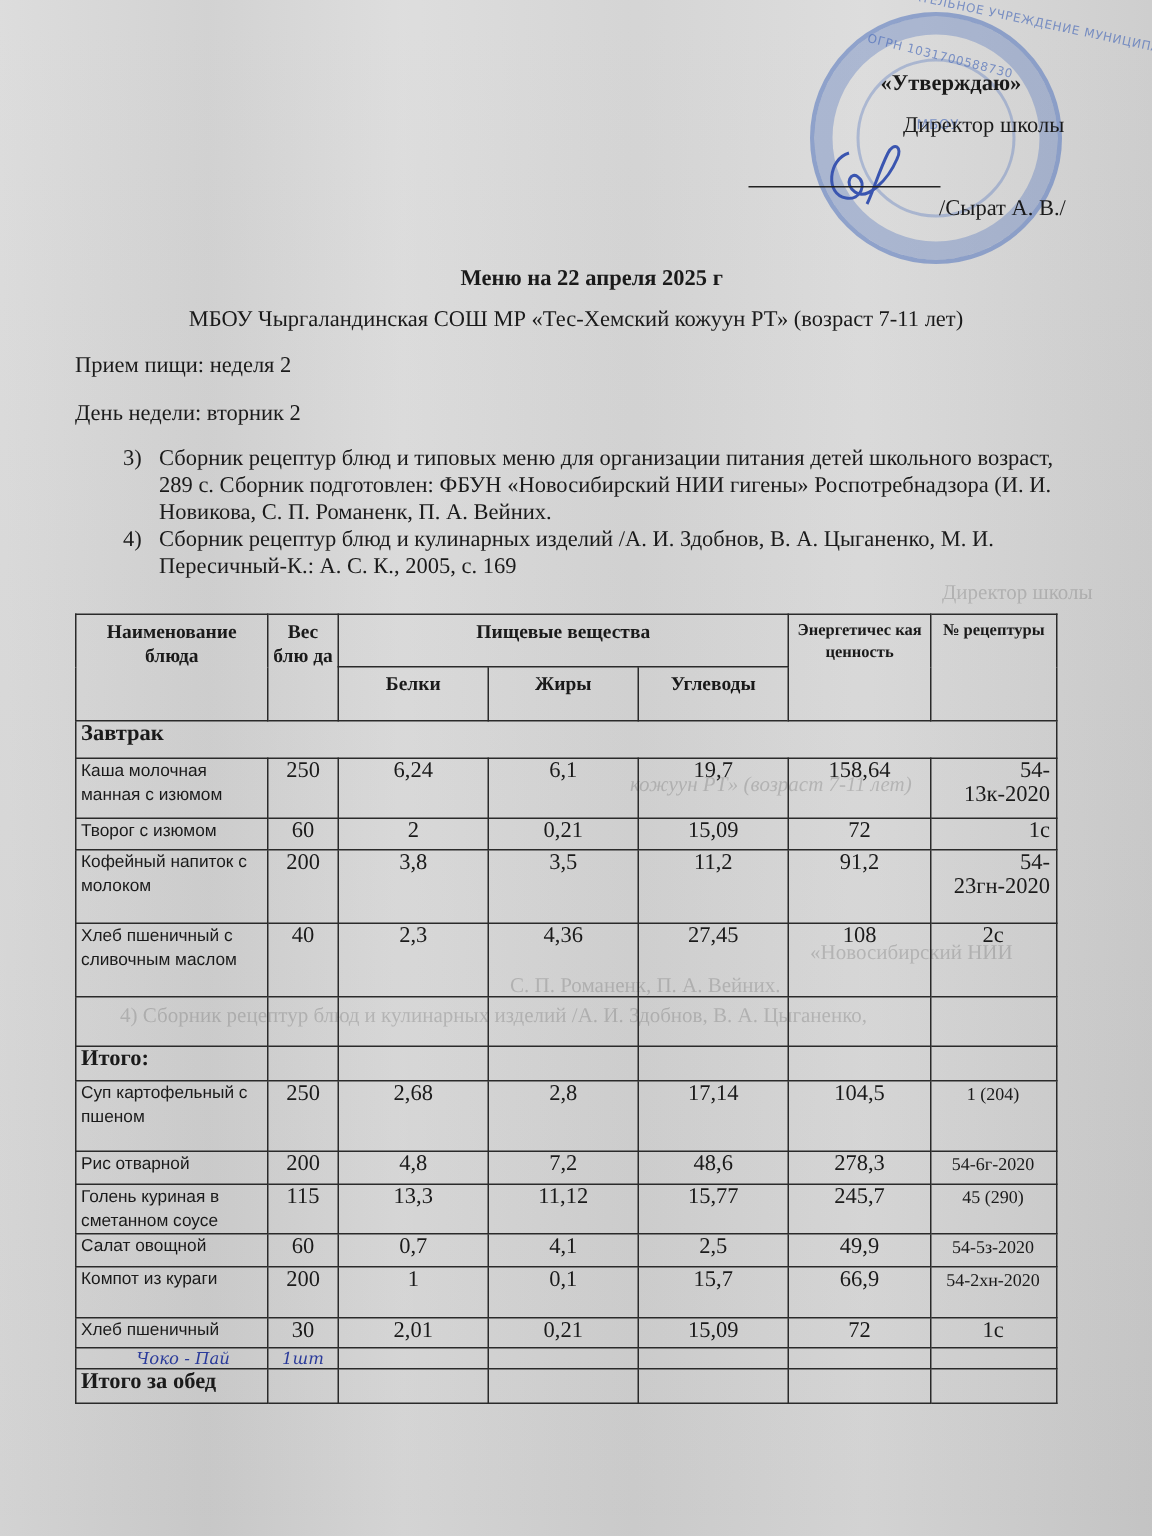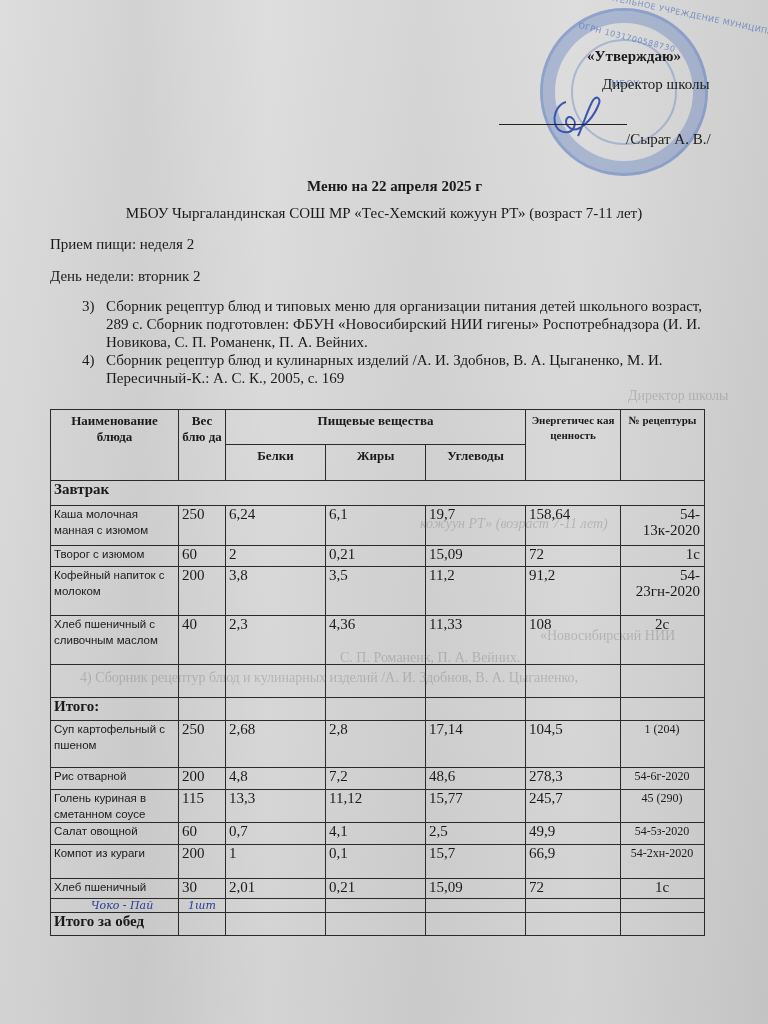--- a/index.html
+++ b/index.html
@@ -60,21 +60,21 @@
     border: 1.5px solid #2a2a2a;
     vertical-align: top;
     padding: 0 3px;
     line-height: 16px;
   }
   table.menu th {
     font-size: 13px; font-weight: bold; text-align: center; padding-top: 3px;
   }
   table.menu th.small { font-size: 11px; line-height: 15px; }
   table.menu td.name { font-family: "Liberation Sans", "DejaVu Sans", sans-serif; font-size: 11.5px; line-height: 16px; }
-  table.menu td.num { font-size: 15px; margin-top: 28px; }
+  table.menu td.num { text-align: center; font-size: 15px; margin-top: 28px; }
   table.menu td.code { text-align: right; font-size: 15px; padding-right: 4px; }
   table.menu td.code.sm { font-size: 12px; text-align: center; }
   table.menu td.section { font-weight: bold; font-size: 15px; font-family: "Liberation Serif", serif; }
   .hand { font-family: "DejaVu Serif", serif; font-style: italic; color: #2a3a9a; font-size: 11px; }
   .faint {
     position: absolute; color: rgba(60,60,60,0.22); font-size: 14px; white-space: nowrap;
   }
 </style>
 </head>
 <body>
@@ -170,21 +170,21 @@
       <td class="num">3,5</td>
       <td class="num">11,2</td>
       <td class="num">91,2</td>
       <td class="code">54-23гн-2020</td>
     </tr>
     <tr style="height:49px;">
       <td class="name">Хлеб пшеничный с сливочным маслом</td>
       <td class="num">40</td>
       <td class="num">2,3</td>
       <td class="num">4,36</td>
-      <td class="num">11,33</td>
+      <td class="num">27,45</td>
       <td class="num">108</td>
       <td class="code" style="text-align:center;">2с</td>
     </tr>
     <tr style="height:33px;">
       <td></td>
         <td></td>
         <td></td>
         <td></td>
         <td></td>
         <td></td>

